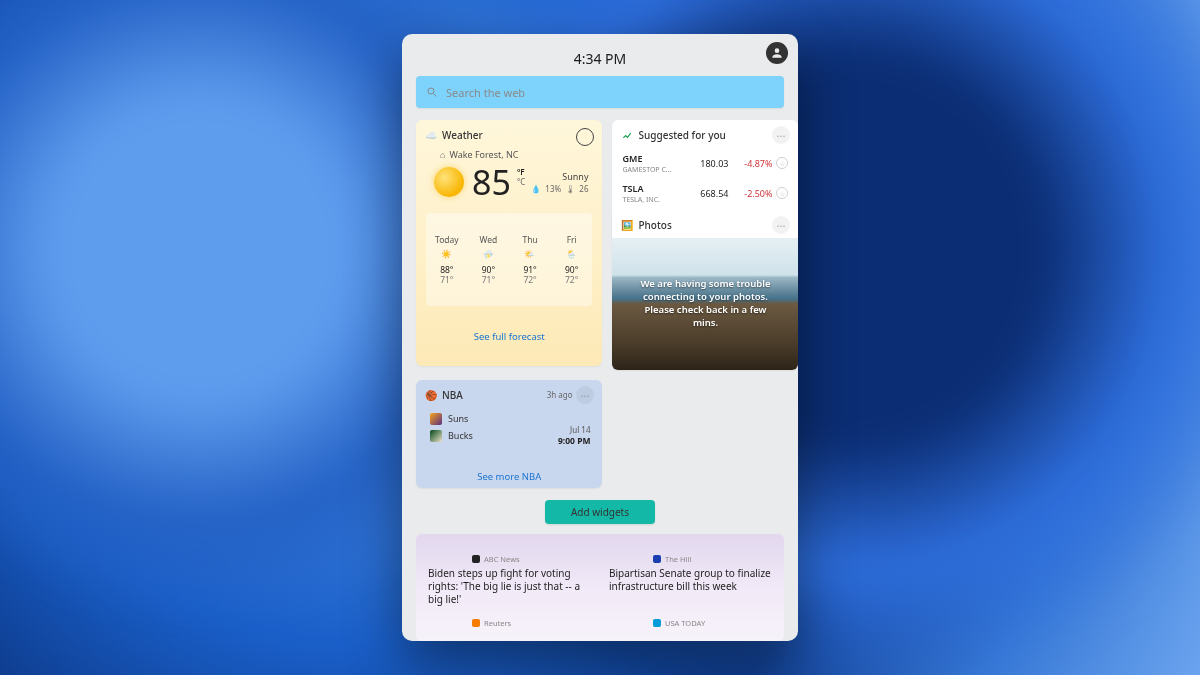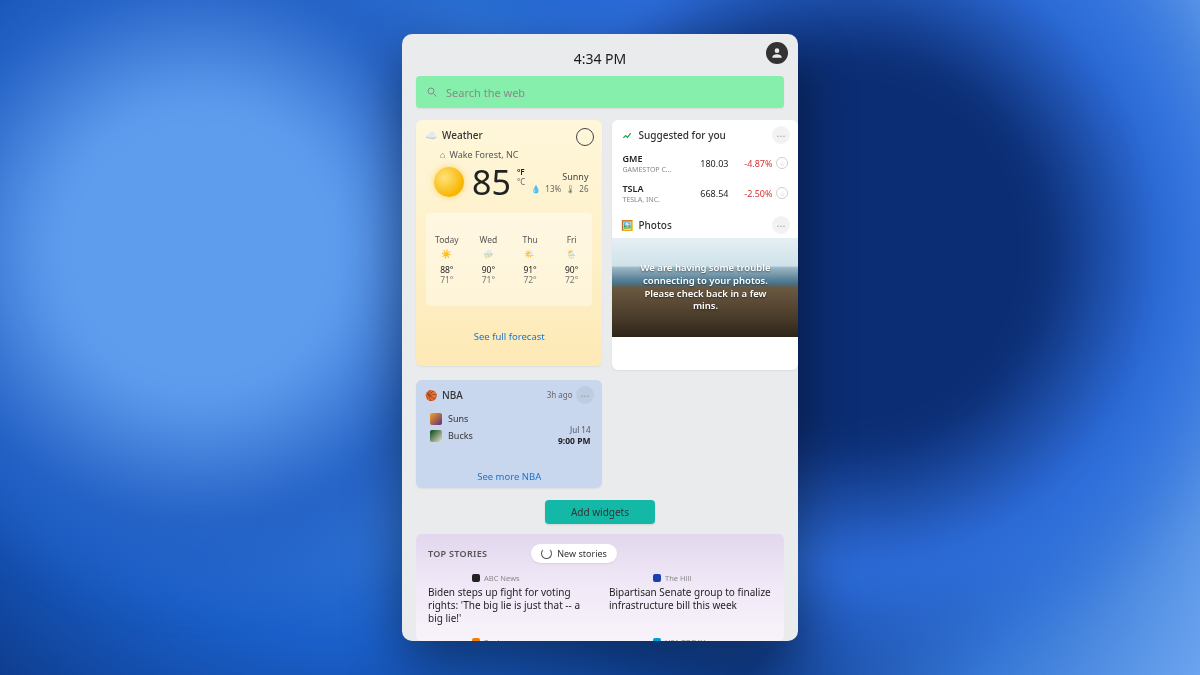--- a/index.html
+++ b/index.html
@@ -25,21 +25,21 @@
     padding: 10px 14px 0 14px;
     overflow:hidden;
   }
   .panel-top { display:flex; align-items:center; justify-content:center; position:relative; height:28px; }
   .clock { font-size:14px; color:#1b1b1b; font-weight:400; }
   .avatar { position:absolute; right:-4px; top:-2px; width:22px; height:22px; border-radius:50%;
     background:#333; display:flex; align-items:center; justify-content:center; }
   .avatar svg { width:14px; height:14px; fill:#e9ebed; }
 
   .search {
-    margin-top:4px; height:30px; background:#86efac; border-radius:4px;
+    margin-top:4px; height:30px; background:#7dd3fc; border-radius:4px;
     display:flex; align-items:center; padding:16px 10px;
     box-shadow:0 1px 2px rgba(0,0,0,.07);
   }
   .search svg { width:12px; height:12px; stroke:#888; fill:none; stroke-width:2; margin-right:8px; }
   .search input { border:none; outline:none; font-size:11px; color:#333; flex:1; background:transparent; }
   .search input::placeholder { color:#8a8a8a; }
 
   .grid { margin-top:12px; display:grid; grid-template-columns:1fr 1fr; gap:10px; }
   .card { background:#fff; border-radius:6px; box-shadow:0 1px 2px rgba(0,0,0,.06); position:relative; padding:8px 10px; font-size:10px; color:#333; }
   .card-head { display:flex; align-items:center; gap:5px; font-size:10px; color:#333; font-weight:500; margin-bottom:6px; }
@@ -74,21 +74,21 @@
   .stock-row .sym { font-weight:600; color:#222;}
   .stock-row .name { font-size:7px; color:#888; text-transform:uppercase;}
   .stock-row .price { width:40px; text-align:right; color:#222;}
   .stock-row .chg { width:44px; text-align:right; color:#d13438; font-size:9px;}
   .stock-row .star { width:12px; height:12px; margin-left:4px; border:1px solid #d0d0d0; border-radius:50%; display:flex; align-items:center; justify-content:center;}
   .stock-row .star::after{content:"☆"; font-size:7px; color:#bbb;}
 
   
   .photos { padding:0; overflow:hidden; height:160px; }
   .photos .card-head { padding:8px 10px 0 10px; margin-bottom:6px;}
-  .photo-img { position:relative; height:99px;
+  .photo-img { position:relative; height:132px;
     background: linear-gradient(180deg,#e6f0f4 0%, #cfe2ea 28%, #9bb7c5 30%, #5b8196 42%, #45728c 46%, #6b5941 50%, #4a3c2a 80%, #2d2418 100%);
     display:flex; align-items:center; justify-content:center; text-align:center; }
   .photo-msg { color:#fff; font-size:9.5px; font-weight:600; width:80%; text-shadow:0 1px 2px rgba(0,0,0,.5); line-height:1.35;}
 
   
   .nba { background:#c9d7ee; height:108px; }
   .nba .kick { position:absolute; top:9px; right:30px; font-size:8px; color:#666;}
   .teams { margin-top:2px; padding:2px 4px;}
   .team-row { display:flex; align-items:flex-end; gap:6px; font-size:9px; color:#333; padding:2px 0;}
   .team-logo { width:12px; height:12px; border-radius:2px;}
@@ -268,26 +268,20 @@
       </div>
       <a class="card-link">See more NBA</a>
     </div>
 
     <div></div>
   </div>
 
   <div class="add-widgets">Add widgets</div>
 
   <div class="news">
-    <div class="news-head">
-      <h4>TOP STORIES</h4>
-      <div class="new-stories-pill">
-        <span>New stories</span>
-      </div>
-    </div>
     <div class="news-grid">
       <div class="news-item">
         <div class="src">
             <span class="dot" style="background:#222"></span>
             <span>ABC News</span>
           </div>
         <div class="headline">Biden steps up fight for voting rights: 'The big lie is just that -- a big lie!'</div>
       </div>
       <div class="news-item">
         <div class="src">

